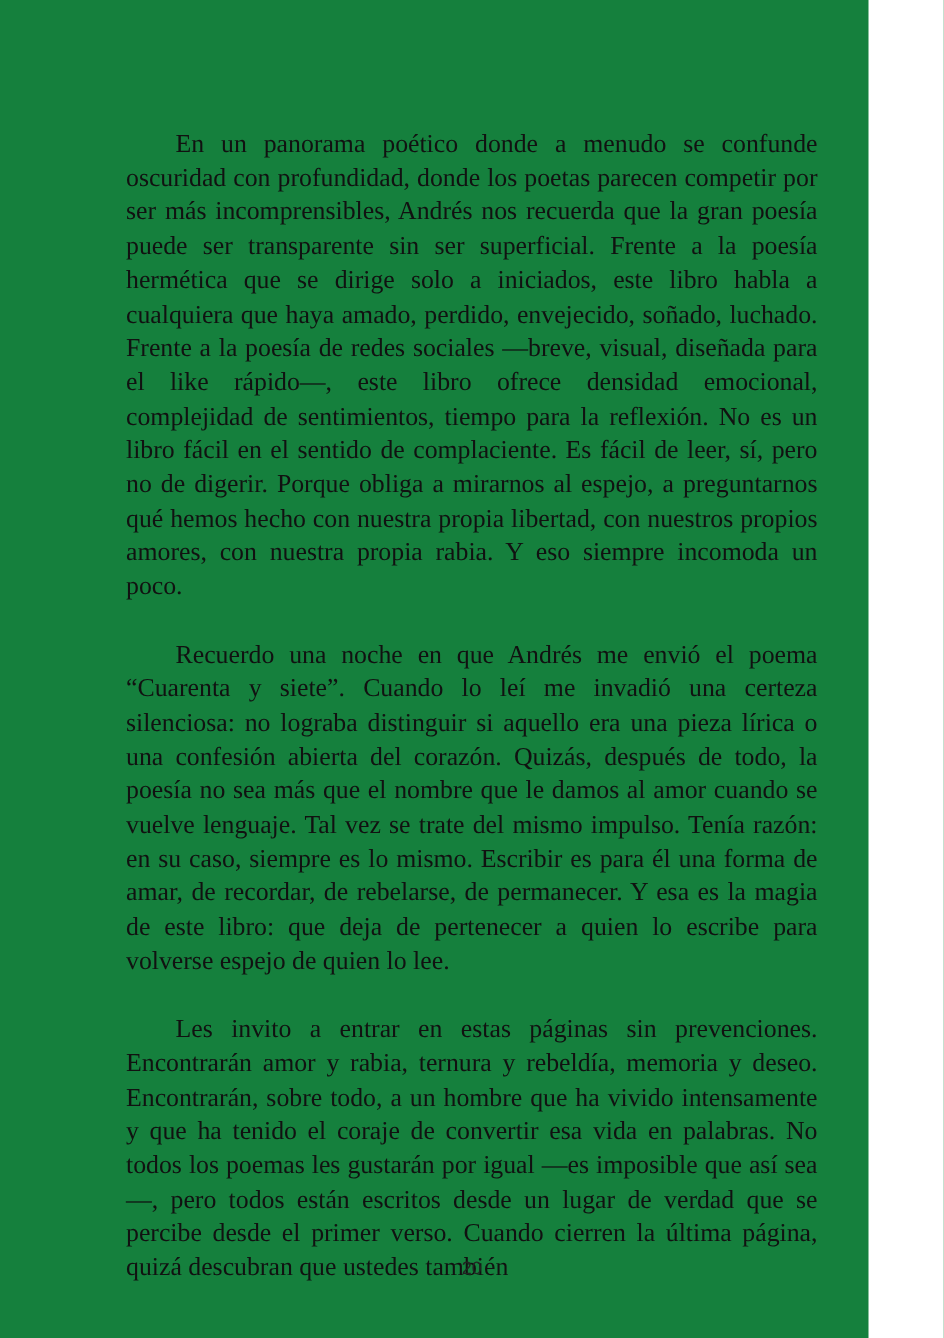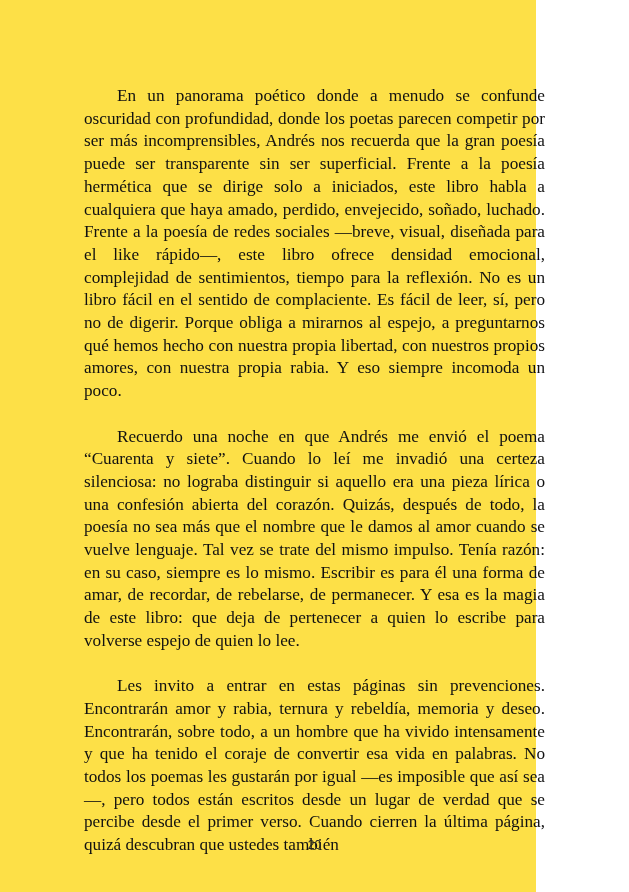--- a/index.html
+++ b/index.html
@@ -10,23 +10,23 @@
     body {
       width: 629px;
       height: 892px;
       position: relative;
       overflow: hidden;
     }
     .page {
       position: absolute;
       left: 0;
       top: 0;
-      width: 536px;
+      width: 579px;
       height: 892px;
-      background: #fde047;
+      background: #15803d;
     }
     .text-block {
       position: absolute;
       left: 84px;
       top: 85px;
       width: 461px;
       font-family: "Liberation Serif", serif;
       font-size: 17.2px;
       line-height: 22.7px;
       color: #111111;

